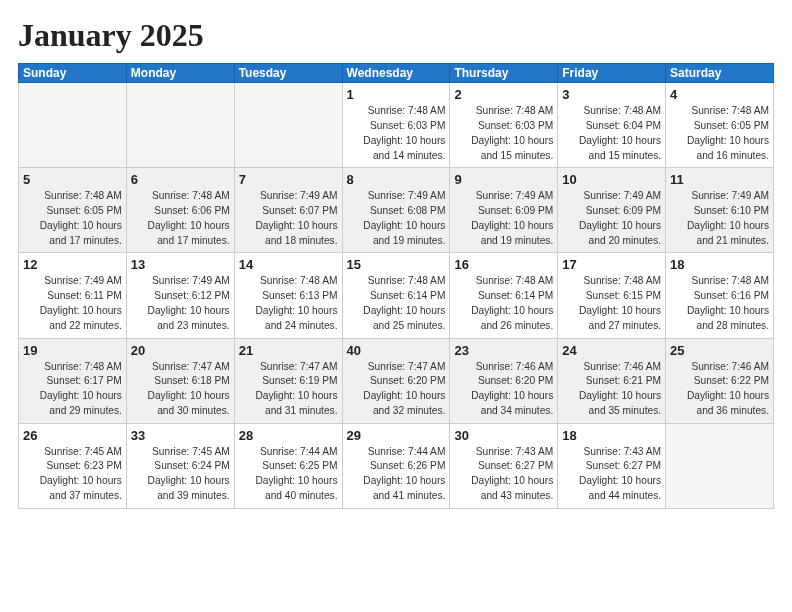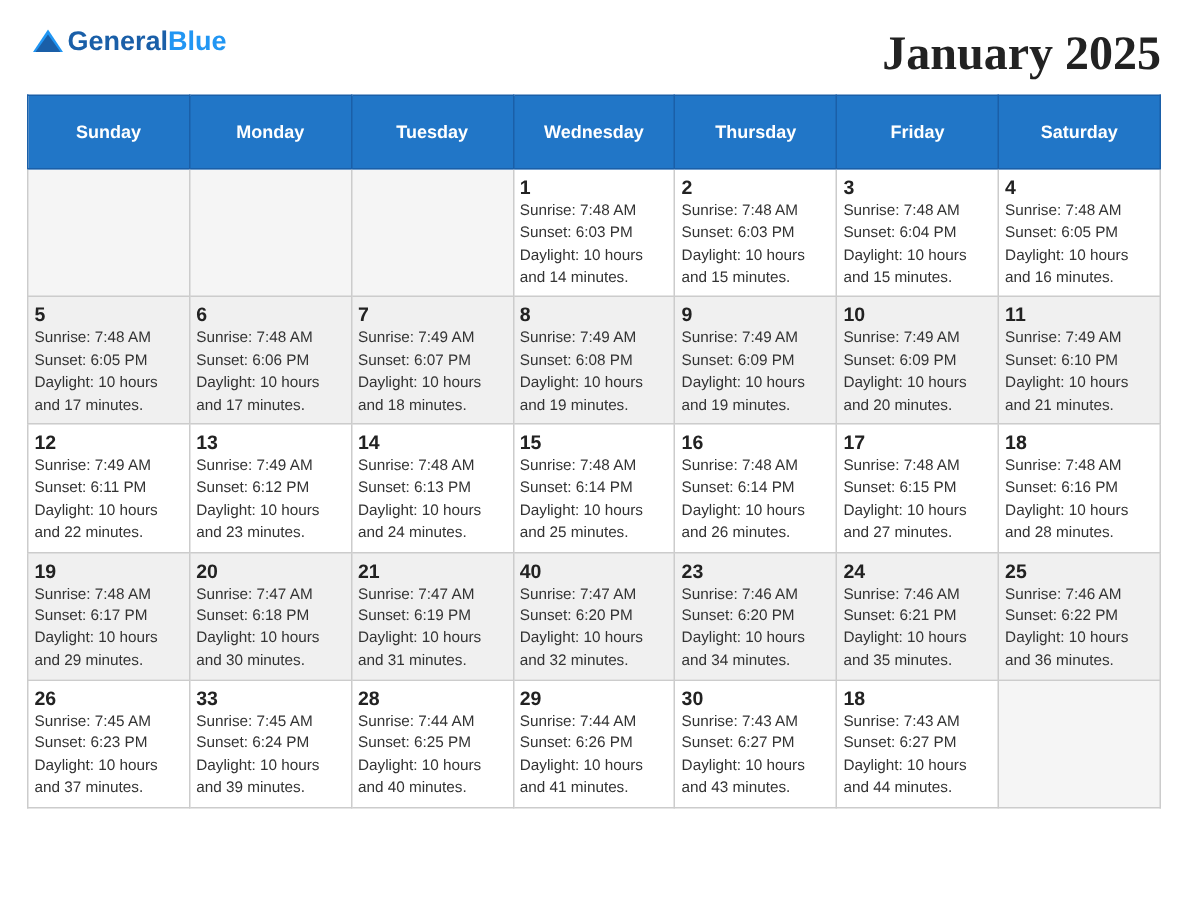--- a/index.html
+++ b/index.html
@@ -47,23 +47,23 @@
       width: 100%;
       border-collapse: collapse;
       border: 1px solid #bbb;
       font-size: 11px;
     }
     .calendar th {
       background: #2176c7;
       color: #fff;
       font-size: 12px;
       font-weight: bold;
-      padding: 17px 4px;
+      padding: 2px 4px;
       border: 1px solid #1a5fa8;
-      text-align: center;
+      text-align: left;
     }
     .calendar td {
       border: 1px solid #ccc;
       vertical-align: top;
       padding: 4px 4px 4px 4px;
       width: 108px;
       min-height: 80px;
       background: #fff;
     }
     .calendar td.empty {
@@ -72,41 +72,31 @@
     .day-number {
       font-size: 13px;
       font-weight: bold;
       color: #222;
       margin-bottom: 2px;
     }
     .day-info {
       font-size: 10.2px;
       color: #333;
       line-height: 1.45;
+      text-align: right;
     }
     .row-alt td {
       background: #f0f0f0;
     }
   </style>
 </head>
 <body>
 
 <div class="page">
   <div class="header">
-    <div class="logo">
-      <svg class="logo-icon" viewBox="0 0 28 24" xmlns="http://www.w3.org/2000/svg">
-        <polygon points="14,2 26,20 2,20" fill="#2196f3"></polygon>
-        <polygon points="14,6 24,20 4,20" fill="#1a5fa8"></polygon>
-      </svg>
-      <div>
-        <div style="font-size:18px;font-weight:bold;color:#1a5fa8;line-height:1.1;">
-          <span>General</span><span style="color:#2196f3;">Blue</span>
-        </div>
-      </div>
-    </div>
     <div class="title-block">
       <div class="calendar-title">January 2025</div>
     </div>
   </div>
 
   <table class="calendar">
     <thead>
       <tr>
       <th>Sunday</th>
           <th>Monday</th>

